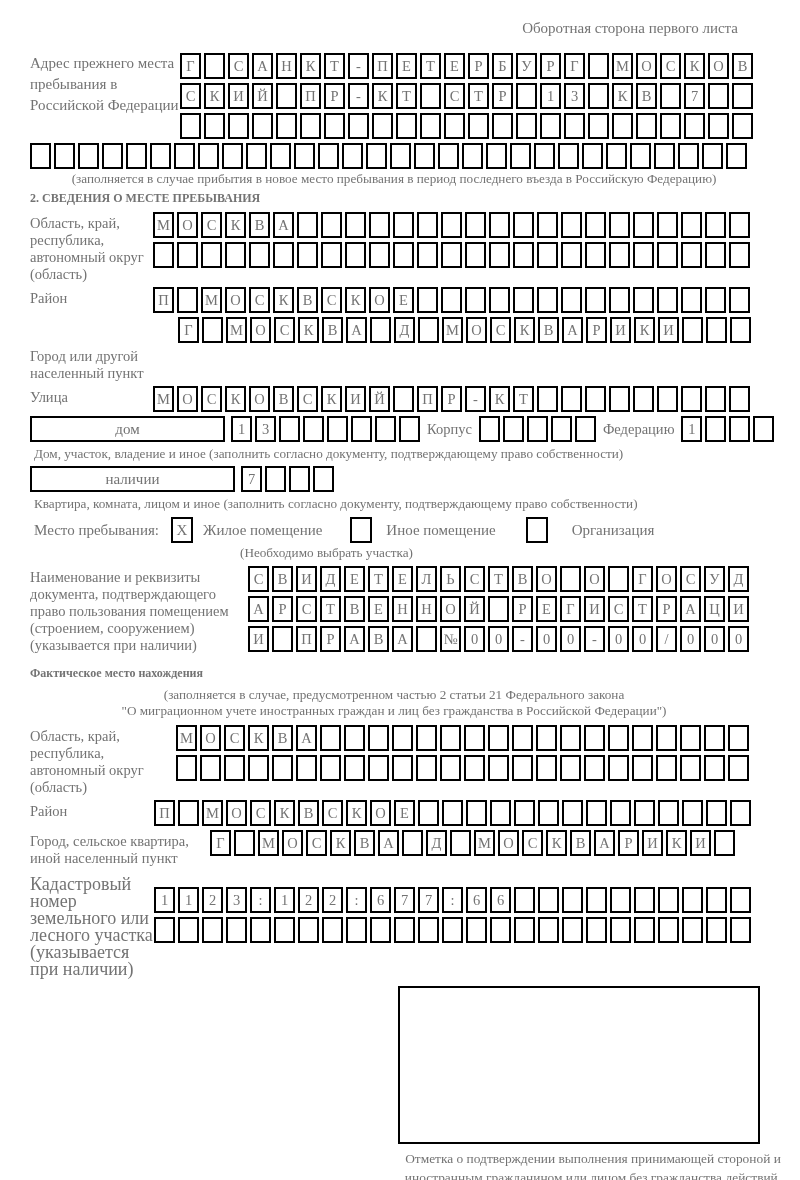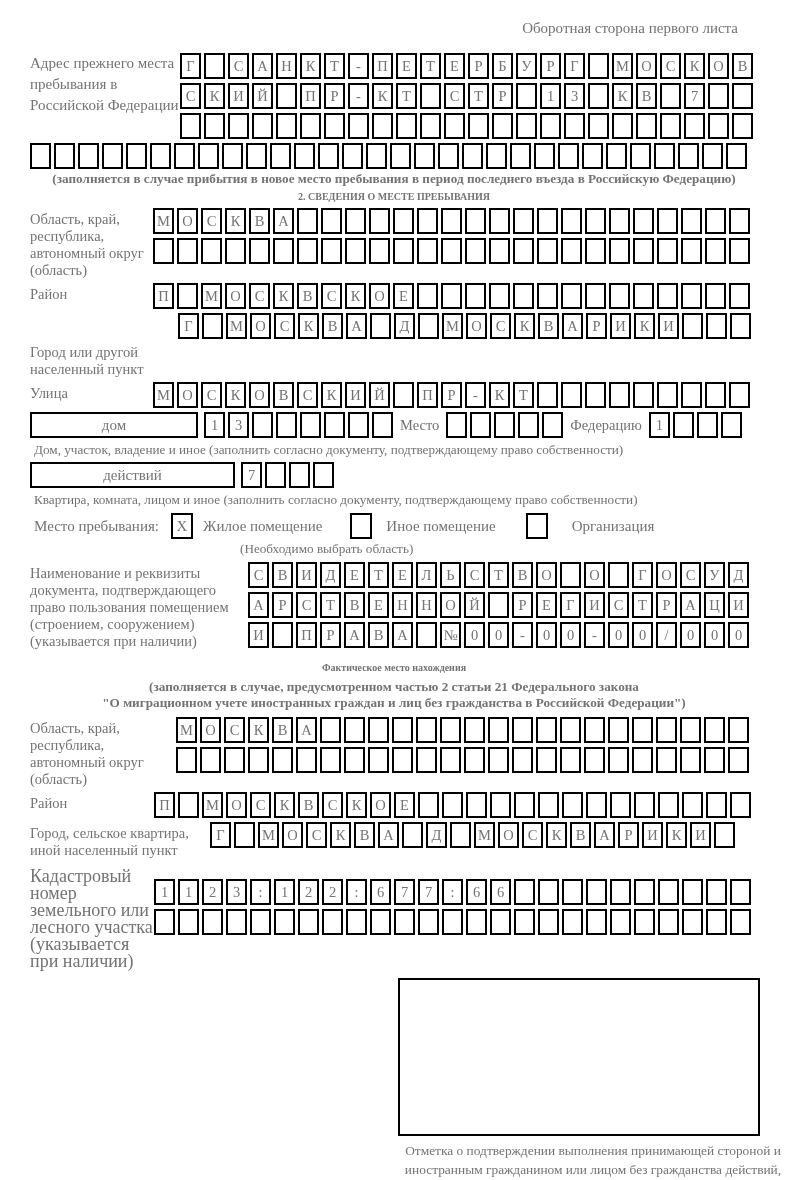--- a/index.html
+++ b/index.html
@@ -8,23 +8,23 @@
     width:800px; height:1180px;
     margin:0 auto;
     background:#ffffff;
     color:#737373;
     font-family:"Liberation Serif", serif;
     box-sizing:border-box;
     padding:20px 42px 0 30px;
     overflow:hidden;
   }
   .corner { text-align:right; font-size:15px; padding-right:20px; }
-  .title { font-weight:bold; font-size:10px; text-align:center; margin:4px 0 6px 0; }
+  .title { font-weight:bold; font-size:12px; text-align:left; margin:4px 0 6px 0; }
   .note { font-size:13.2px; line-height:16px; }
-  .center { text-align:center;font-weight:bold; }
+  .center { text-align:center; }
   .frow { display:flex; align-items:flex-start; margin-bottom:4px; }
   .flabel { font-size:14.5px; line-height:17px; padding-top:3px; }
   .w150 { flex:0 0 150px; }
   .w123 { flex:0 0 123px; }
   .w148 { flex:0 0 148px;margin-top:28px; }
   .w218 { flex:0 0 218px; }
   .w146 { flex:0 0 146px; }
   .w124 { flex:0 0 124px; }
   .w180 { flex:0 0 180px; }
   .cellrow { display:flex; gap:3px; }
@@ -326,70 +326,70 @@
         <span class="cell"></span>
         <span class="cell"></span>
         <span class="cell"></span>
         <span class="cell"></span>
         <span class="cell"></span>
         <span class="cell"></span>
       </div>
   </div>
 
   <div class="frow">
-    <div class="widebox" style="width:168px">дом</div>
+    <div class="widebox" style="width:195px">дом</div>
     <div class="cellrow" style="margin-left:6px">
         <span class="cell">1</span>
         <span class="cell">3</span>
         <span class="cell"></span>
         <span class="cell"></span>
         <span class="cell"></span>
         <span class="cell"></span>
         <span class="cell"></span>
         <span class="cell"></span>
       </div>
-    <div class="inline-label">Место</div>
+    <div class="inline-label">Корпус</div>
     <div class="cellrow">
         <span class="cell"></span>
         <span class="cell"></span>
         <span class="cell"></span>
         <span class="cell"></span>
         <span class="cell"></span>
       </div>
     <div class="inline-label">Федерацию</div>
     <div class="cellrow">
         <span class="cell">1</span>
         <span class="cell"></span>
         <span class="cell"></span>
         <span class="cell"></span>
       </div>
   </div>
   <div class="note" style="margin:1px 0 4px 4px">Дом, участок, владение и иное (заполнить согласно документу, подтверждающему право собственности)</div>
 
   <div class="frow">
-    <div class="widebox" style="width:205px">действий</div>
+    <div class="widebox" style="width:205px">наличии</div>
     <div class="cellrow" style="margin-left:6px">
         <span class="cell">7</span>
         <span class="cell"></span>
         <span class="cell"></span>
         <span class="cell"></span>
       </div>
   </div>
   <div class="note" style="margin:1px 0 5px 4px">Квартира, комната, лицом и иное (заполнить согласно документу, подтверждающему право собственности)</div>
 
   <div class="frow" style="align-items:center; margin-bottom:2px">
     <span class="opt-label" style="margin-left:4px">Место пребывания:</span>
     <span class="cbx" style="margin-left:12px">X</span>
     <span class="opt-label" style="margin-left:10px">Жилое помещение</span>
     <span class="cbx" style="margin-left:28px"></span>
     <span class="opt-label" style="margin-left:14px">Иное помещение</span>
     <span class="cbx" style="margin-left:30px"></span>
     <span class="opt-label" style="margin-left:24px">Организация</span>
   </div>
-  <div class="note" style="margin-left:210px; margin-bottom:5px">(Необходимо выбрать область)</div>
+  <div class="note" style="margin-left:210px; margin-bottom:5px">(Необходимо выбрать участка)</div>
 
   <div class="frow">
     <div class="flabel w218">Наименование и реквизиты документа, подтверждающего право пользования помещением (строением, сооружением) (указывается при наличии)</div>
     <div class="rows">
       <div class="cellrow">
           <span class="cell">С</span>
           <span class="cell">В</span>
           <span class="cell">И</span>
           <span class="cell">Д</span>
           <span class="cell">Е</span>

